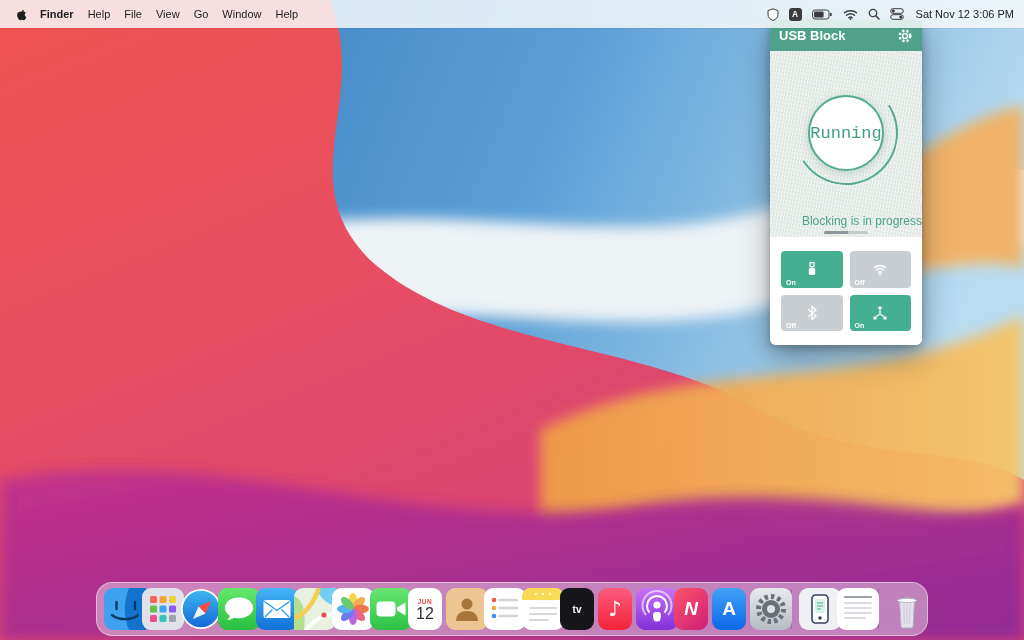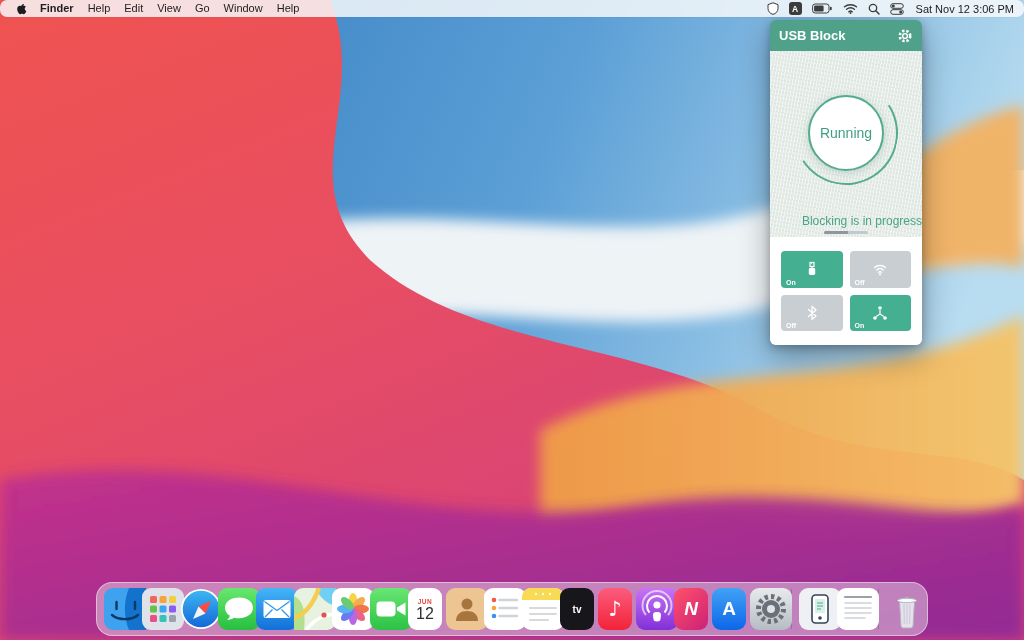--- a/index.html
+++ b/index.html
@@ -1,23 +1,23 @@
 <!DOCTYPE html>
 <html><head>
 <meta charset="utf-8">
 <style>
   html,body{margin:0;padding:0;background:#000;}
   .screen{position:relative;width:1024px;height:640px;overflow:hidden;
     font-family:"Liberation Sans","DejaVu Sans",sans-serif;-webkit-font-smoothing:antialiased;}
   .wallpaper{position:absolute;inset:0;width:1024px;height:640px;}
 
   
-  .menubar{position:absolute;top:0;left:0;right:0;height:17px;z-index:50;
+  .menubar{position:absolute;top:0;left:0;right:0;height:28px;z-index:50;
     background:rgba(248,250,251,.84);display:flex;align-items:center;
-    font-size:11px;color:#1d1d1f;padding:0 10px;box-shadow:0 0 1px rgba(0,0,0,.25);border-radius:7px;}
+    font-size:11px;color:#1d1d1f;padding:0 10px;box-shadow:0 0 1px rgba(0,0,0,.25);}
   .mb-apple{display:flex;align-items:center;padding:0 6px;cursor:default;}
   .mb-item{padding:0 7px;line-height:17px;white-space:nowrap;cursor:default;}
   .mb-bold{font-weight:bold;}
   .mb-right{margin-left:auto;display:flex;align-items:center;gap:10px;}
   .mb-ico{display:flex;align-items:center;}
   .abox{width:13px;height:13px;background:#3c3c3e;border-radius:3px;color:#fff;
     font-size:8.5px;font-weight:bold;display:flex;align-items:center;justify-content:center;}
   .mb-clock{white-space:nowrap;padding-left:2px;}
 
   
@@ -28,21 +28,21 @@
   .usb-body{position:relative;height:186px;
     background:
       repeating-linear-gradient(100deg, rgba(255,255,255,.5) 0 1px, rgba(255,255,255,0) 1px 3px),
       repeating-linear-gradient(10deg, rgba(185,205,195,.22) 0 1px, rgba(255,255,255,0) 1px 4px),
       #e5ece7;}
   .run-arc{position:absolute;left:50%;top:30px;width:104px;height:104px;margin-left:-52px;
     border-radius:50%;border:2px solid transparent;box-sizing:border-box;
     border-bottom-color:#54ab8f;border-right-color:#54ab8f;transform:rotate(12deg);}
   .run-btn{position:absolute;left:50%;top:44px;width:76px;height:76px;margin-left:-38px;
     border-radius:50%;background:#fff;border:2px solid #54ab8f;box-sizing:border-box;
-    color:#3e9e84;font-size:14px;font-family:Liberation Sans, sans-serif;display:flex;align-items:center;
+    color:#3e9e84;font-size:17px;font-family:Liberation Mono, monospace;display:flex;align-items:center;
     justify-content:center;cursor:pointer;box-shadow:0 2px 10px rgba(60,120,100,.25);text-align:right;}
   .usb-msg{position:absolute;left:0;right:0;top:163px;text-align:right;
     color:#4aa388;font-size:12px;}
   .mini-bar{position:absolute;left:50%;bottom:3px;width:44px;height:3px;margin-left:-22px;
     background:#c4c9cd;border-radius:2px;overflow:hidden;}
   .mini-fill{width:55%;height:100%;background:#8f979c;}
   .usb-panel{height:108px;background:#fff;border-radius:0 0 6px 6px;box-sizing:border-box;
     display:grid;grid-template-columns:1fr 1fr;grid-template-rows:1fr 1fr;gap:7px;padding:14px 11px;}
   .tgl{border:none;border-radius:4px;position:relative;display:flex;align-items:center;
     justify-content:center;cursor:pointer;padding:0;}
@@ -107,21 +107,21 @@
 
   <div class="menubar">
     <span class="mb-apple">
       <svg width="11" height="13" viewBox="0 0 12 14">
         <path d="M6.3 3.2c.6-.8 1.5-1.3 2.3-1.2.1.9-.3 1.7-.8 2.3-.6.7-1.4 1.2-2.3 1.1-.1-.8.3-1.6.8-2.2z" fill="#1d1d1f"></path>
         <path d="M9.5 7.4c0-1.5 1.2-2.2 1.3-2.3-.7-1-1.8-1.2-2.2-1.2-.9-.1-1.8.5-2.3.5-.5 0-1.2-.5-2-.5-1 0-2 .6-2.5 1.5-1.1 1.9-.3 4.7.8 6.2.5.8 1.1 1.6 1.9 1.6.8 0 1.1-.5 2-.5s1.2.5 2 .5 1.4-.8 1.9-1.5c.6-.9.8-1.7.8-1.8 0 0-1.6-.6-1.7-2.5z" fill="#1d1d1f"></path>
       </svg>
     </span>
     <span class="mb-item mb-bold">Finder</span>
     <span class="mb-item">Help</span>
-    <span class="mb-item">Edit</span>
+    <span class="mb-item">File</span>
     <span class="mb-item">View</span>
     <span class="mb-item">Go</span>
     <span class="mb-item">Window</span>
     <span class="mb-item">Help</span>
 
     <div class="mb-right">
       <span class="mb-ico">
         <svg width="12" height="13" viewBox="0 0 12 13">
             <path d="M6 .8 L11 2.6 V6.4 C11 9.5 8.9 11.6 6 12.4 C3.1 11.6 1 9.5 1 6.4 V2.6 Z" fill="#fdfdfd" stroke="#3c3c3e" stroke-width="1"></path>
           </svg>

